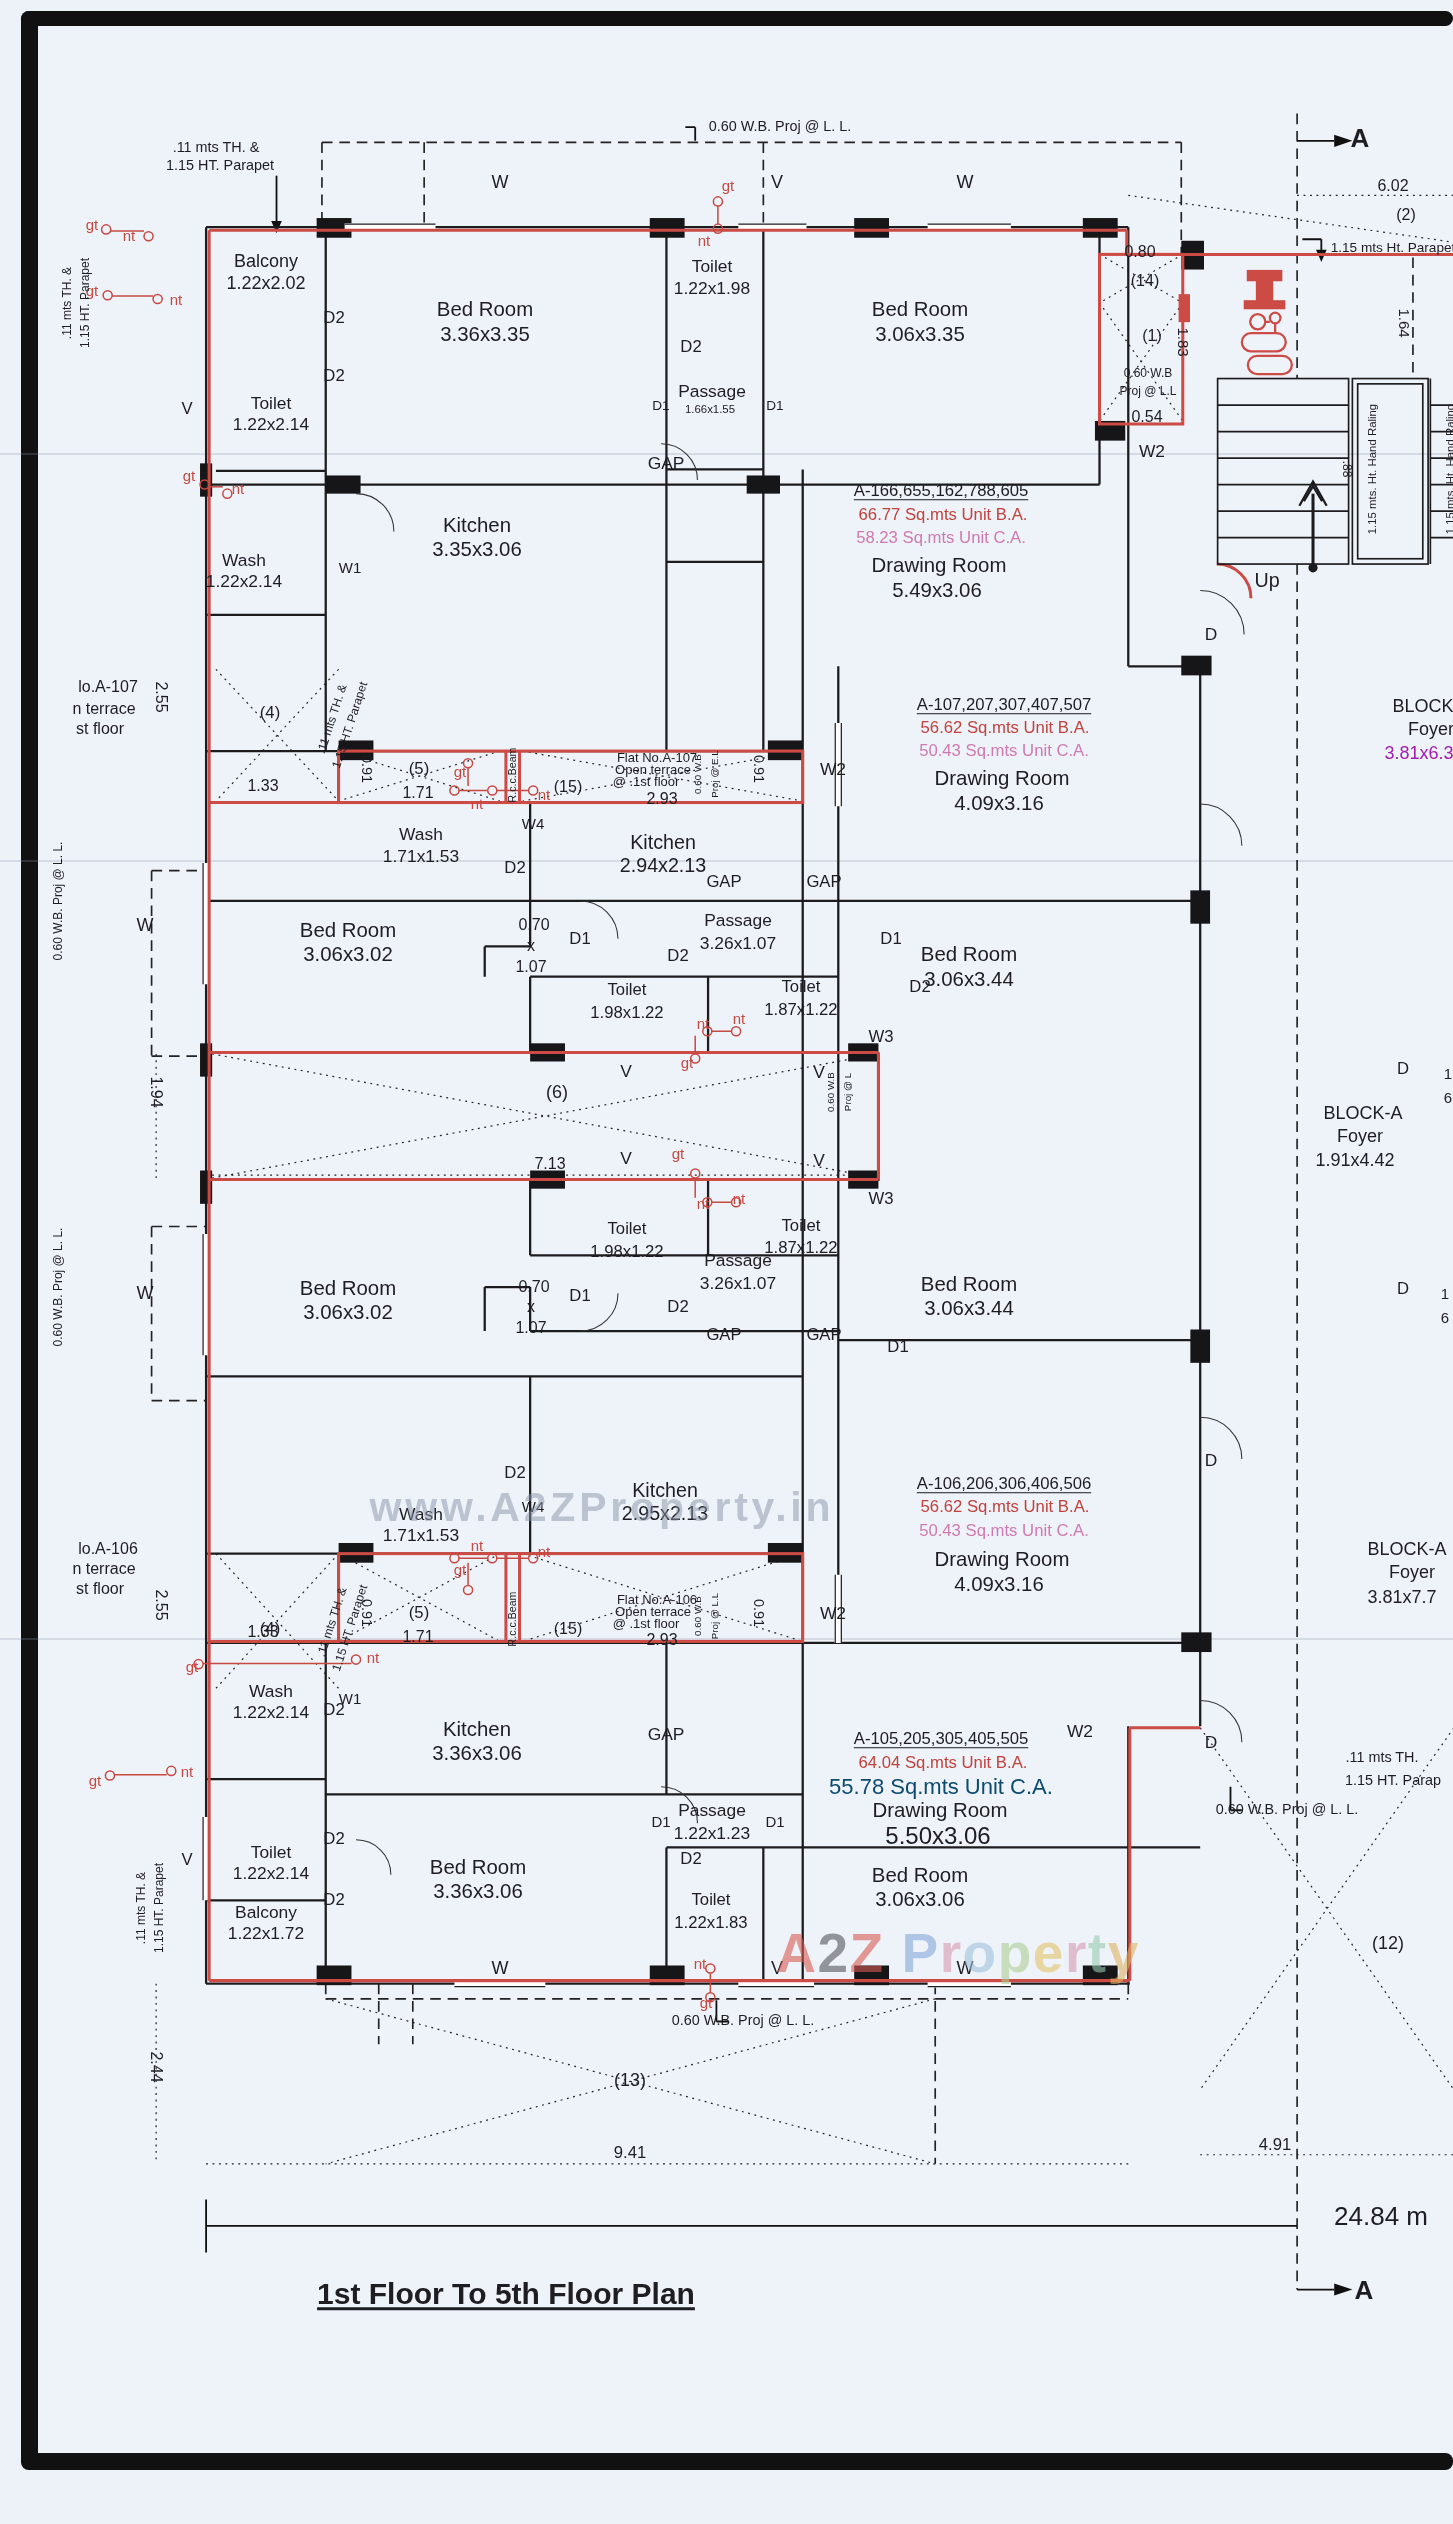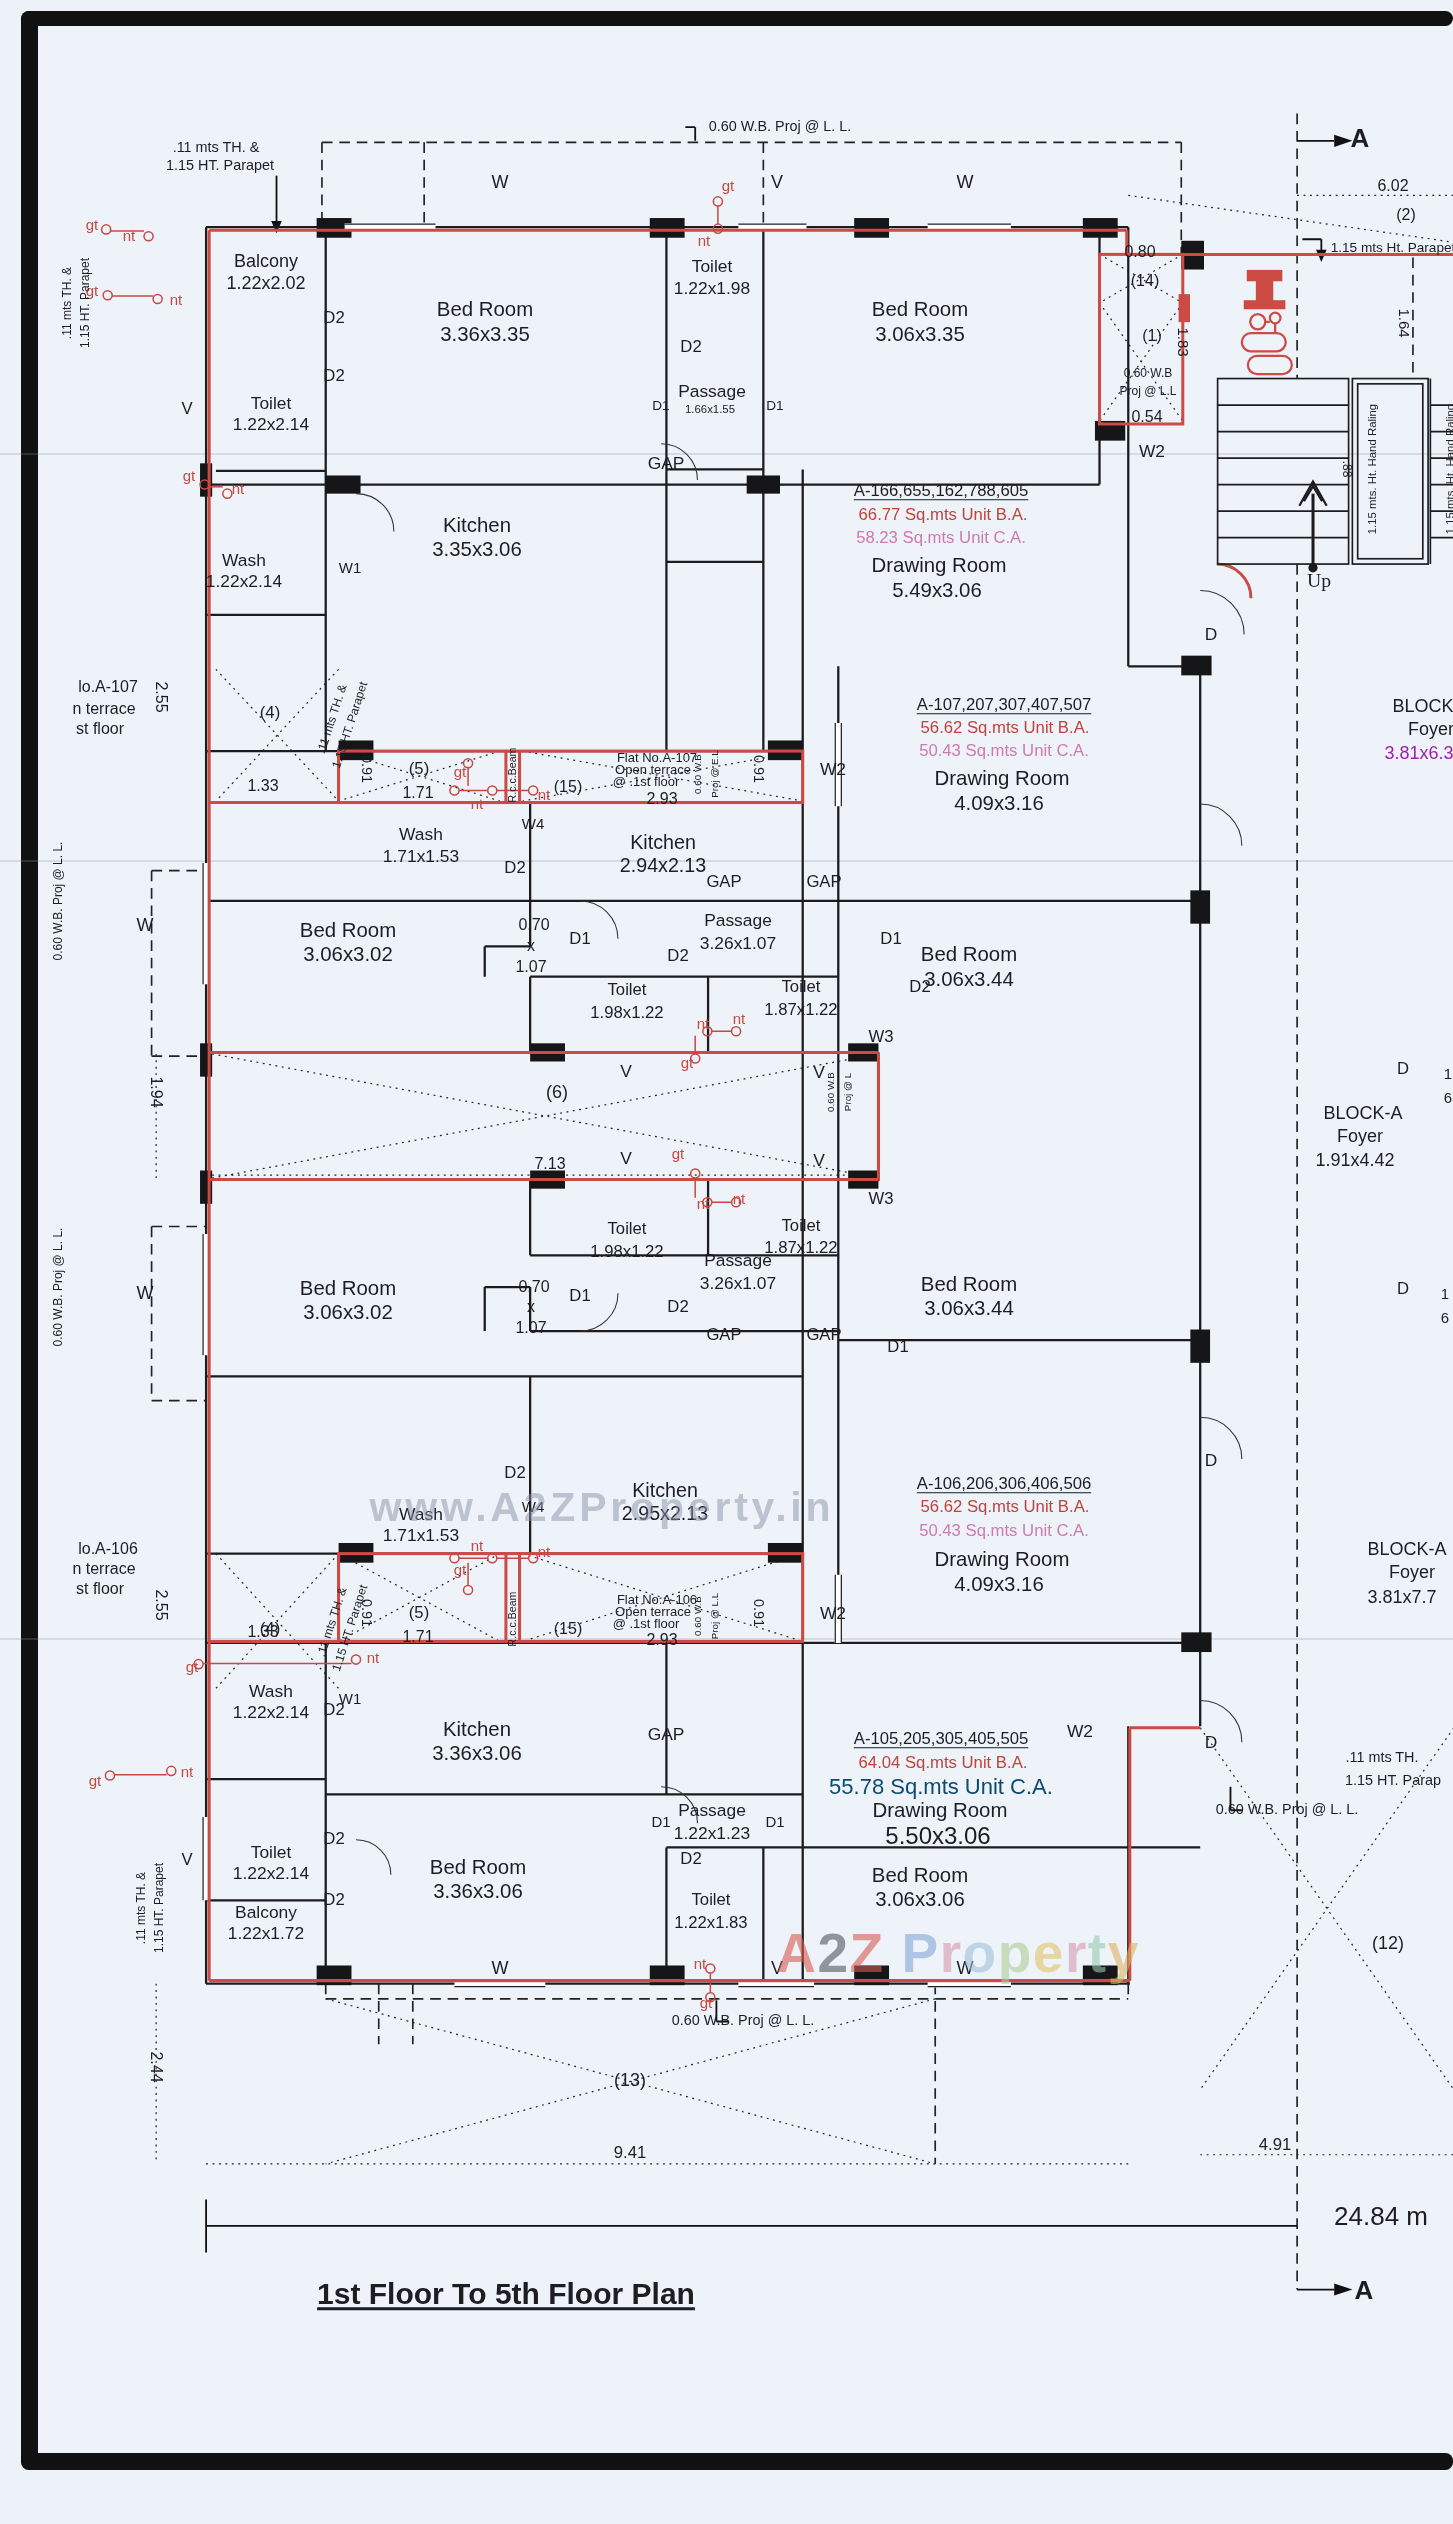--- a/index.html
+++ b/index.html
@@ -277,21 +277,21 @@
       <span class="lbl" style="left: 1183px; top: 342px; font-size: 15px; color: rgb(29, 29, 34); transform: translate(-50%, -50%) rotate(90deg);">1.83</span>
       <span class="lbl" style="left: 1148px; top: 373px; font-size: 12px; color: rgb(29, 29, 34); transform: translate(-50%, -50%);">0.60 W.B</span>
       <span class="lbl" style="left: 1148px; top: 391px; font-size: 12px; color: rgb(29, 29, 34); transform: translate(-50%, -50%);">Proj @ L.L</span>
       <span class="lbl" style="left: 1147px; top: 417px; font-size: 16px; color: rgb(29, 29, 34); transform: translate(-50%, -50%);">0.54</span>
       <span class="lbl" style="left: 1360px; top: 139px; font-size: 26px; font-weight: bold; color: rgb(29, 29, 34); transform: translate(-50%, -50%);">A</span>
       <span class="lbl" style="left: 1393px; top: 186px; font-size: 16px; color: rgb(29, 29, 34); transform: translate(-50%, -50%);">6.02</span>
       <span class="lbl" style="left: 1406px; top: 215px; font-size: 16px; color: rgb(29, 29, 34); transform: translate(-50%, -50%);">(2)</span>
       <span class="lbl" style="left: 1393px; top: 248px; font-size: 13.6px; color: rgb(29, 29, 34); transform: translate(-50%, -50%);">1.15 mts Ht. Parapet</span>
       <span class="lbl" style="left: 1404px; top: 323px; font-size: 15px; color: rgb(29, 29, 34); transform: translate(-50%, -50%) rotate(90deg);">1.64</span>
       <span class="lbl" style="left: 1347px; top: 469px; font-size: 12px; color: rgb(29, 29, 34); transform: translate(-50%, -50%) rotate(90deg);">.88</span>
-      <span class="lbl" style="left: 1319px; top: 580px; font-size: 19.7px; color: rgb(29, 29, 34); transform: translate(-50%, -50%); font-family: Liberation Serif, serif;">Up</span>
+      <span class="lbl" style="left: 1267px; top: 580px; font-size: 19.7px; color: rgb(29, 29, 34); transform: translate(-50%, -50%);">Up</span>
       <span class="lbl" style="left: 1373px; top: 469px; font-size: 11.4px; color: rgb(29, 29, 34); transform: translate(-50%, -50%) rotate(-90deg);">1.15 mts. Ht. Hand Raling</span>
       <span class="lbl" style="left: 1451px; top: 469px; font-size: 11.4px; color: rgb(29, 29, 34); transform: translate(-50%, -50%) rotate(-90deg);">1.15 mts. Ht. Hand Raling</span>
       <span class="lbl" style="left: 1426px; top: 706px; font-size: 18px; color: rgb(29, 29, 34); transform: translate(-50%, -50%);">BLOCK-</span>
       <span class="lbl" style="left: 1431px; top: 729px; font-size: 18px; color: rgb(29, 29, 34); transform: translate(-50%, -50%);">Foyer</span>
       <span class="lbl" style="left: 1419px; top: 753px; font-size: 18px; color: #a21caf; transform: translate(-50%, -50%);">3.81x6.3</span>
       <span class="lbl" style="left: 1363px; top: 1113px; font-size: 18px; color: rgb(29, 29, 34); transform: translate(-50%, -50%);">BLOCK-A</span>
       <span class="lbl" style="left: 1360px; top: 1136px; font-size: 18px; color: rgb(29, 29, 34); transform: translate(-50%, -50%);">Foyer</span>
       <span class="lbl" style="left: 1355px; top: 1160px; font-size: 18px; color: rgb(29, 29, 34); transform: translate(-50%, -50%);">1.91x4.42</span>
       <span class="lbl" style="left: 1407px; top: 1549px; font-size: 18px; color: rgb(29, 29, 34); transform: translate(-50%, -50%);">BLOCK-A</span>
       <span class="lbl" style="left: 1412px; top: 1572px; font-size: 18px; color: rgb(29, 29, 34); transform: translate(-50%, -50%);">Foyer</span>

